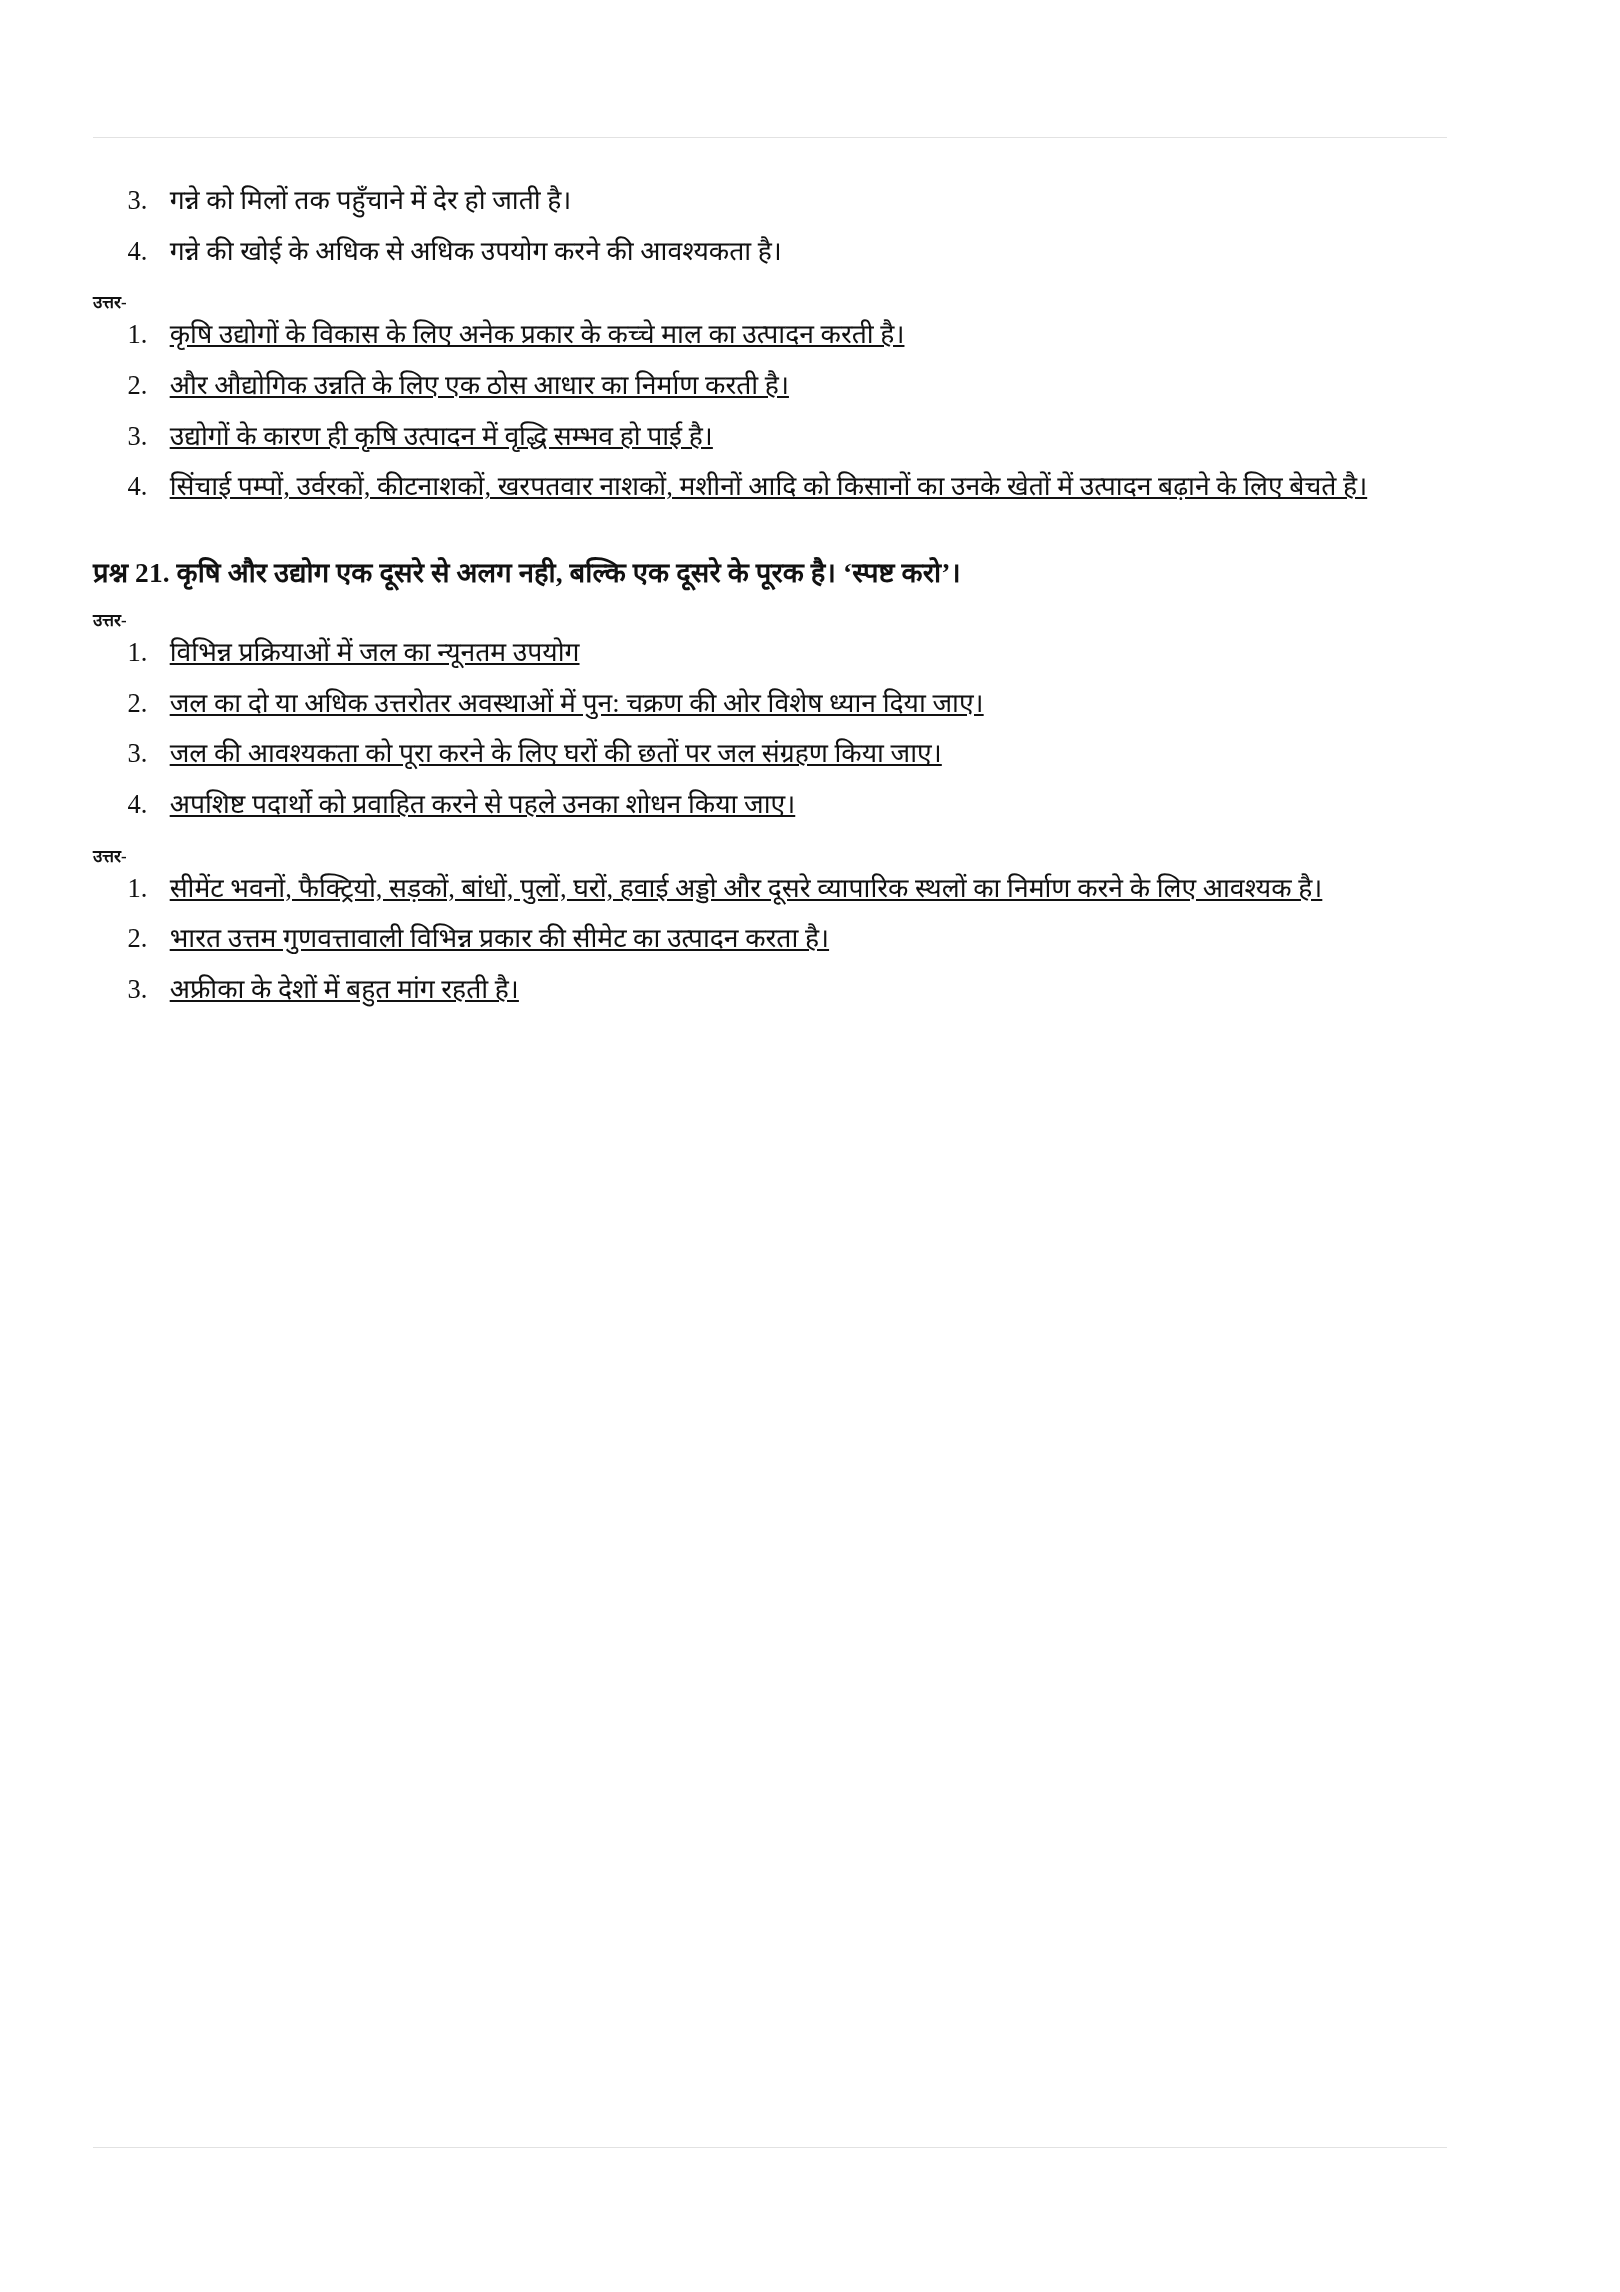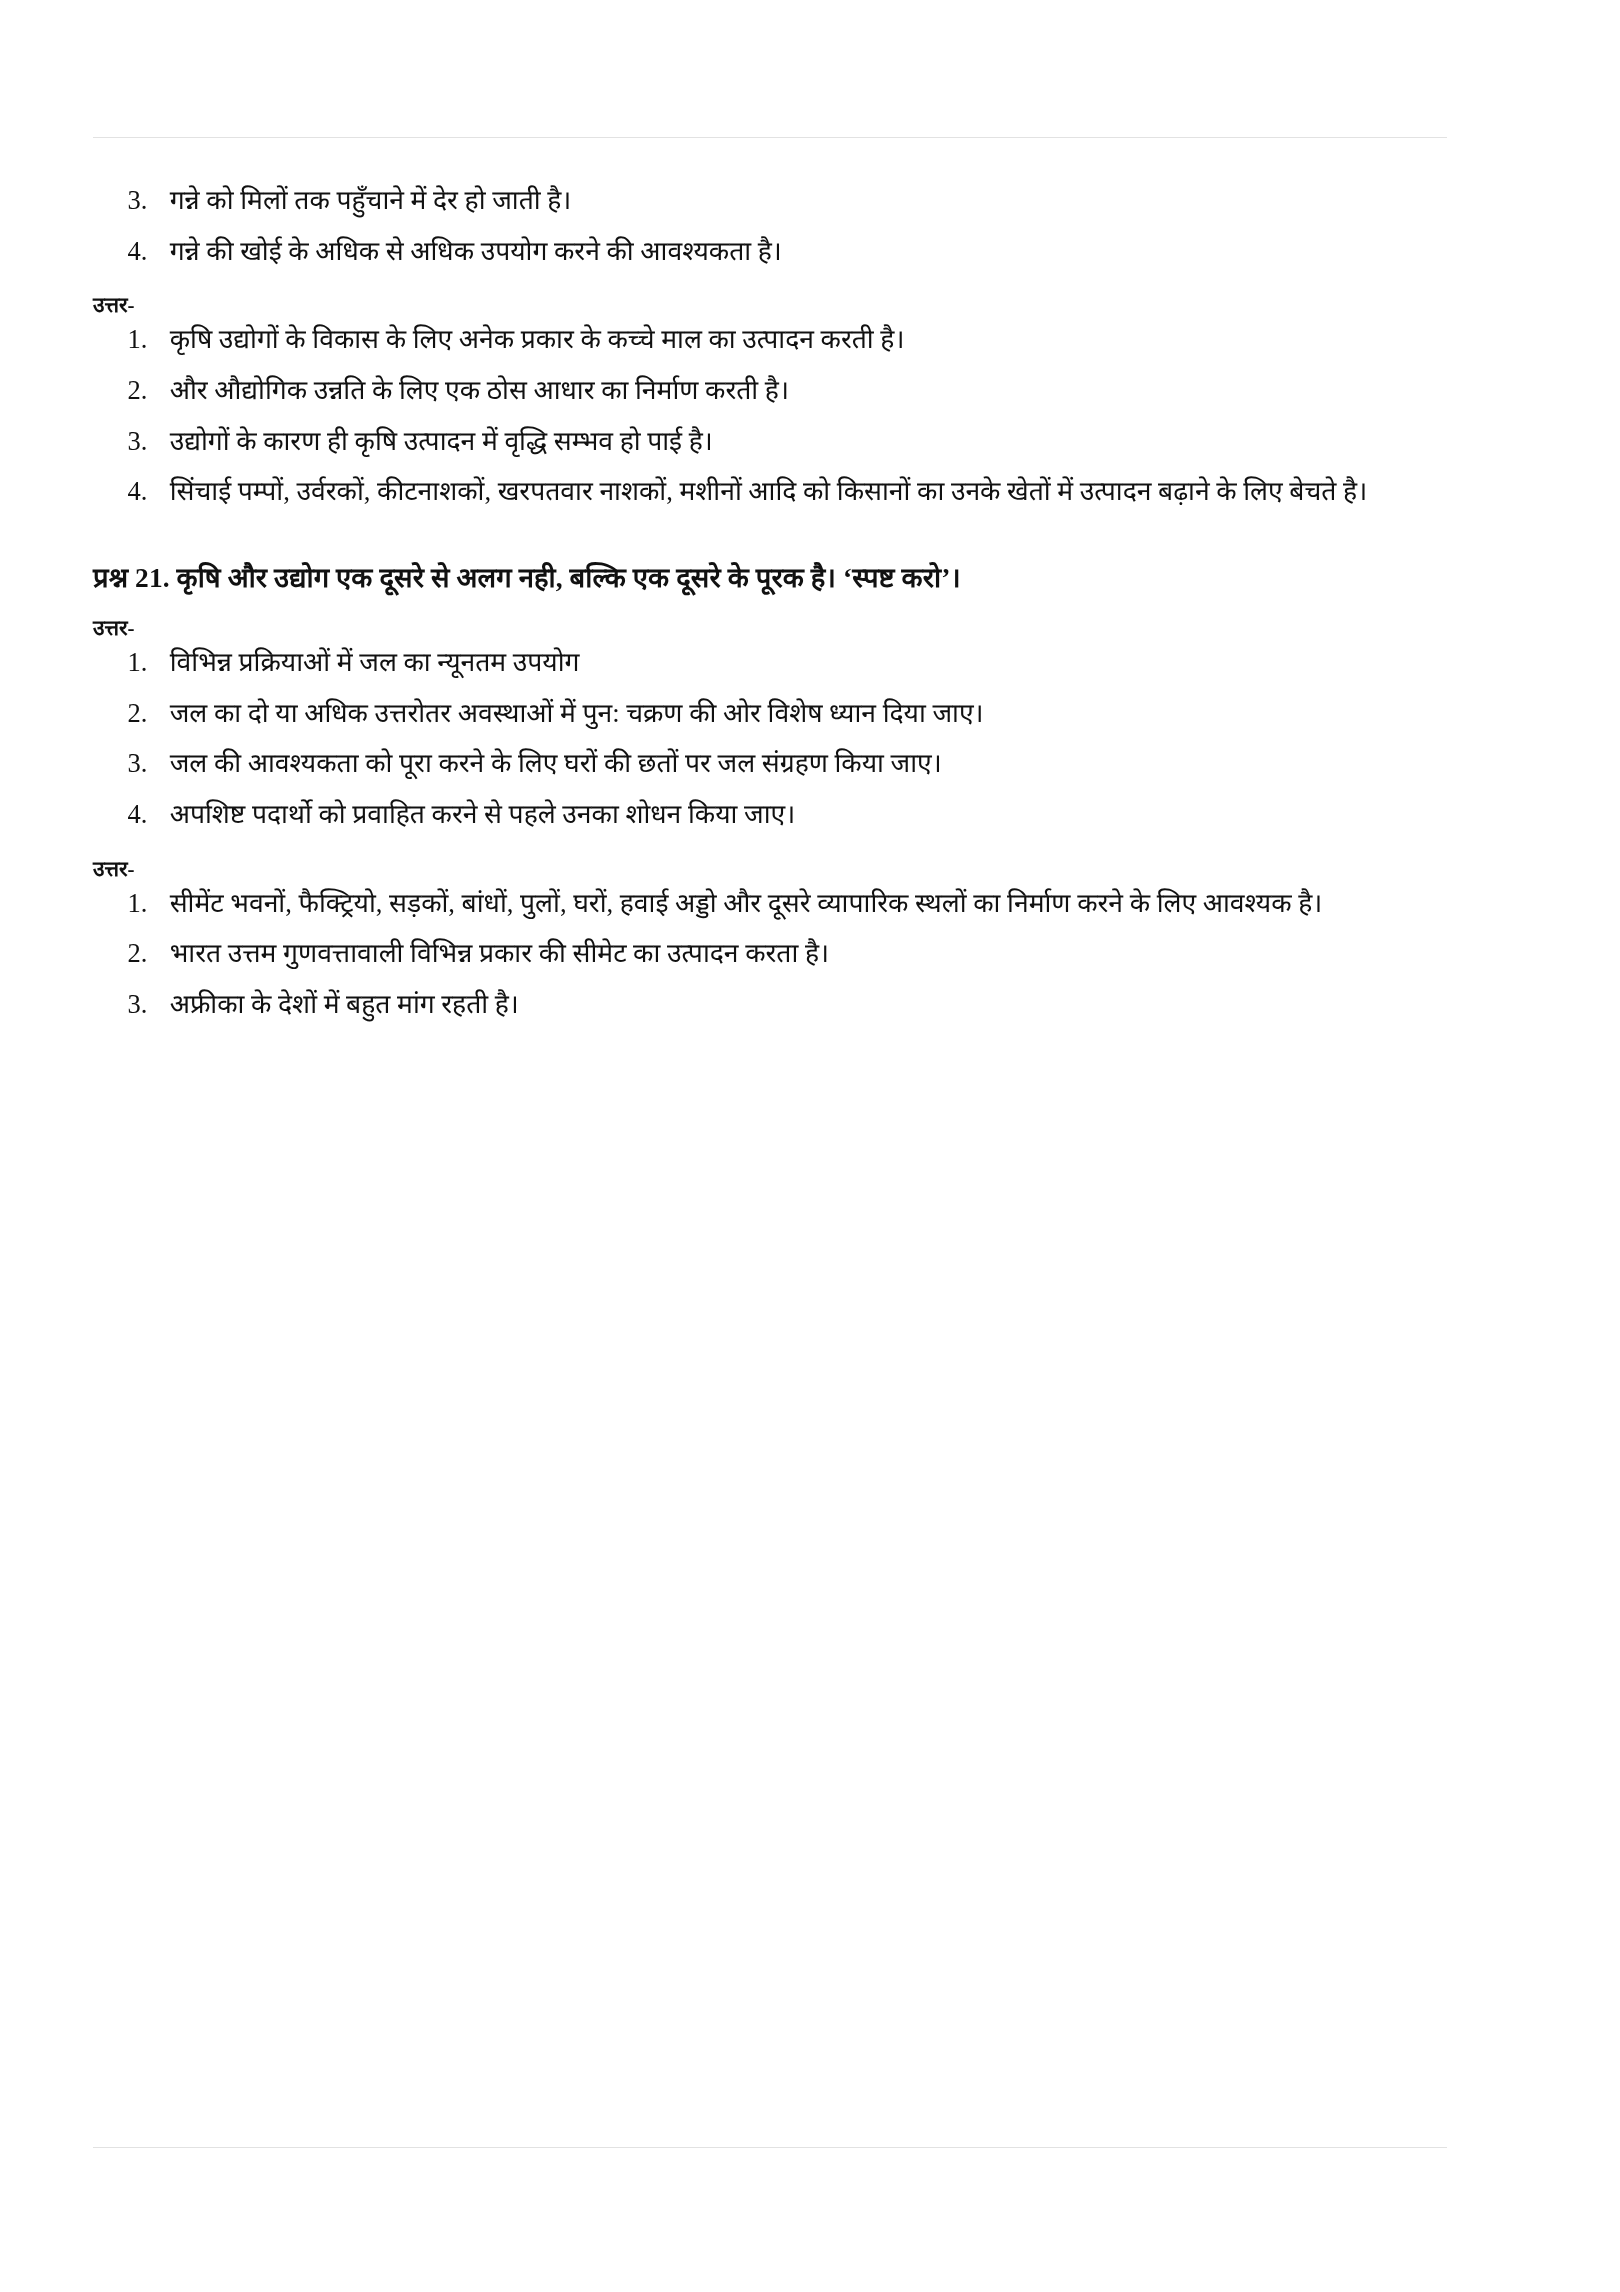--- a/index.html
+++ b/index.html
@@ -61,26 +61,27 @@
     margin-bottom: 0;
   }
 
   .q-heading {
     font-size: 27.4px;
     font-weight: bold;
     margin: 45px 0 0 0;
     letter-spacing: 0.1px;
   }
   .a-label {
-    font-size: 21px;
+    font-size: 17px;
     font-weight: bold;
     margin: 17.6px 0 0 0;
   }
   .answer-list {
     margin-top: 29px;
+    text-decoration: underline;
   }
 </style>
 </head>
 <body>
 
 <div class="page">
 
   <div class="rule-top"></div>
 
   <div class="content">

